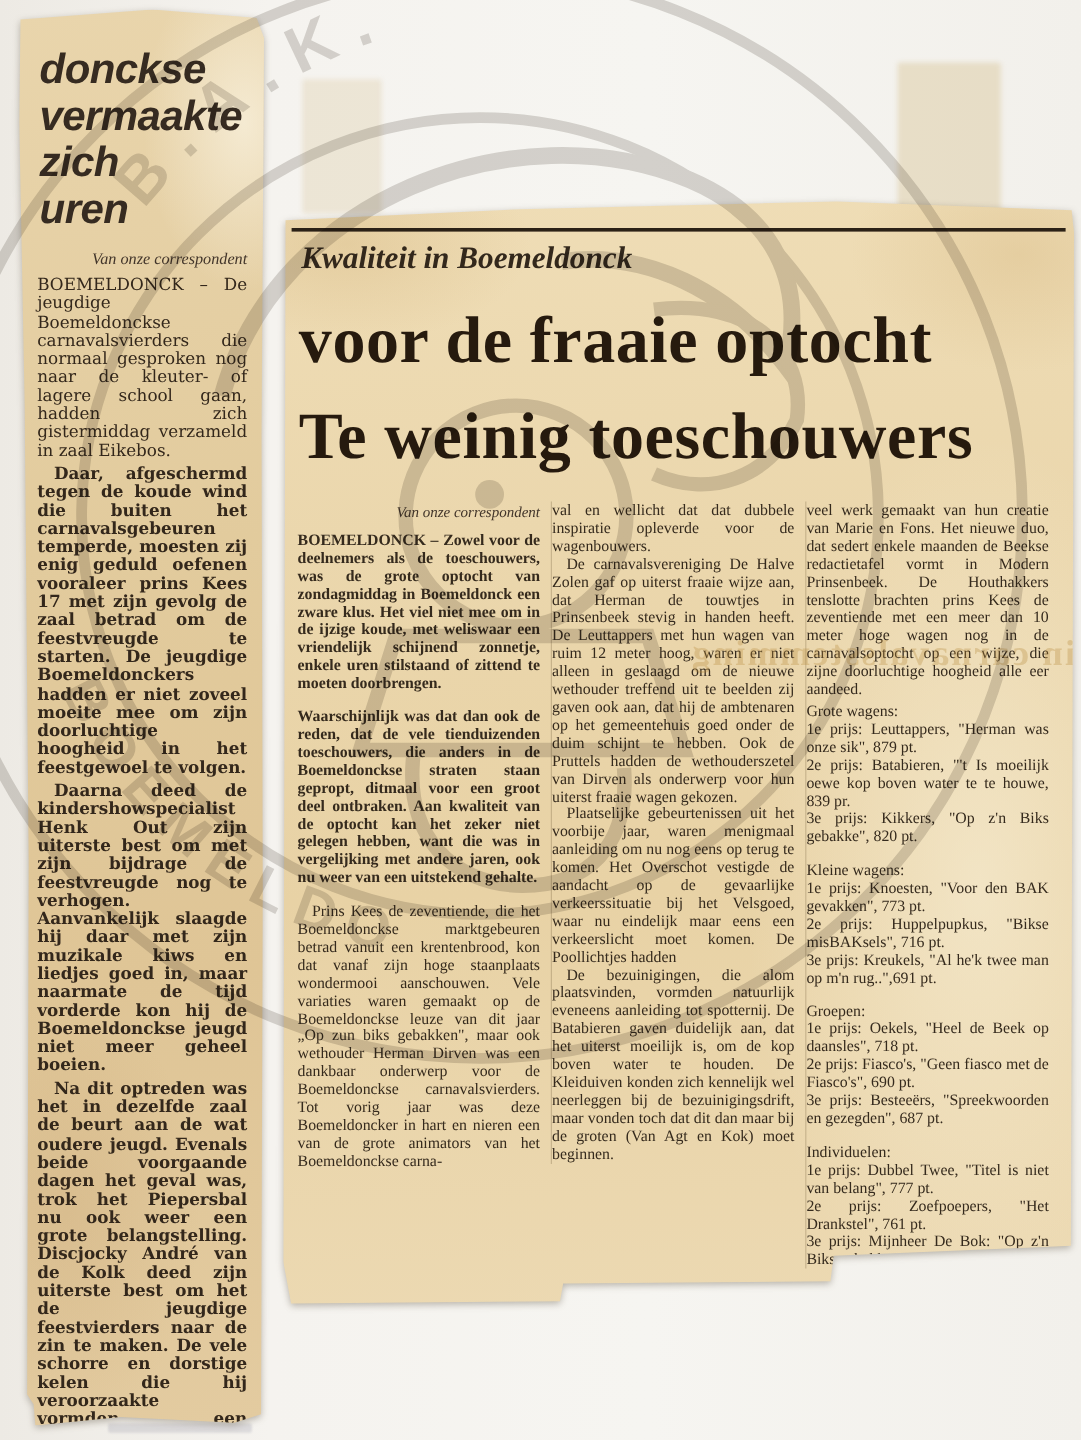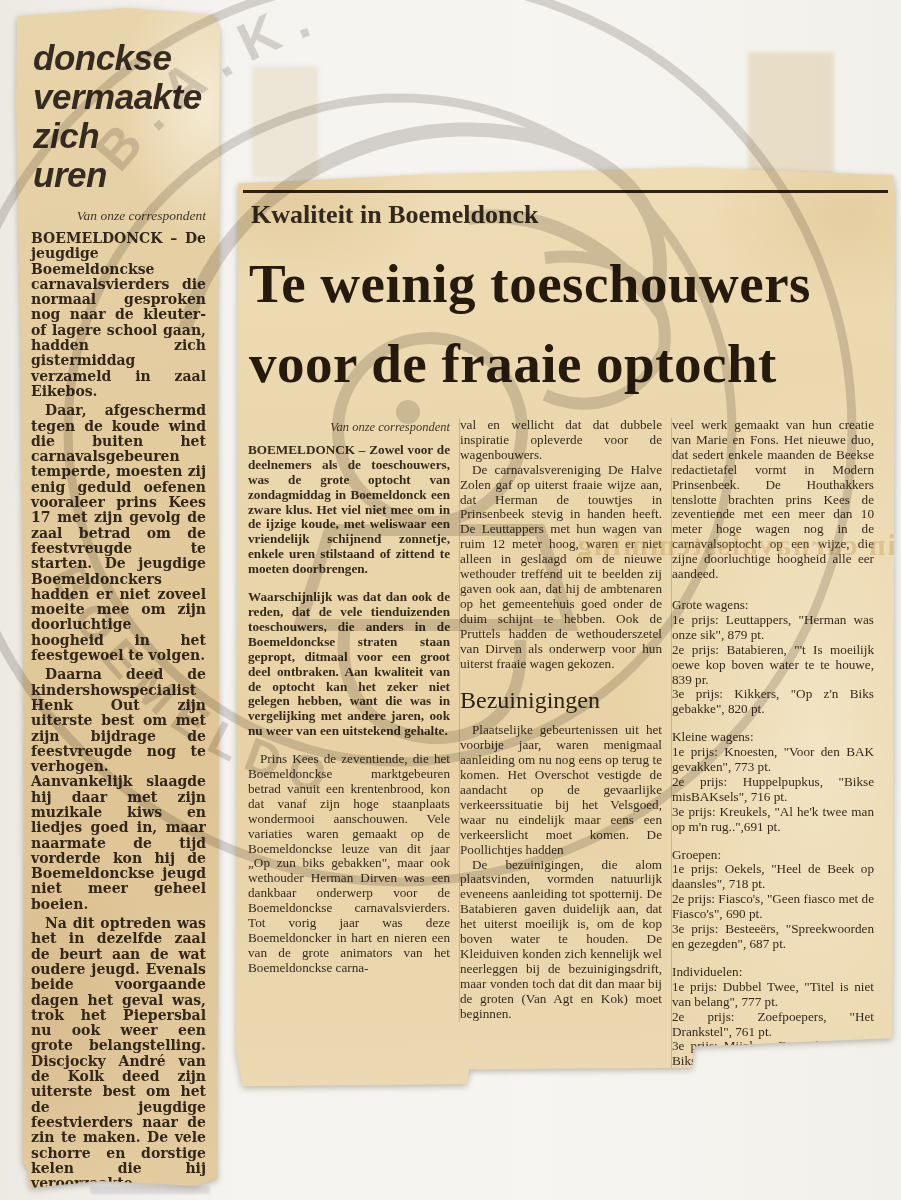--- a/index.html
+++ b/index.html
@@ -40,46 +40,46 @@
   }
 
   
   .lh{margin:10px 0 14px 2px;font-family:"Liberation Sans",sans-serif;font-style:italic;font-weight:bold;
       font-size:35px;line-height:39px;letter-spacing:-.5px;color:#362b21;}
   .lh span{display:block;}
   .byline{font-style:italic;text-align:right;font-size:13.5px;color:#42352a;margin:0 0 7px 0;}
   .left-body{font-family:"DejaVu Serif",serif;font-size:14px;line-height:15.3px;color:#33271b;
       text-align:justify;}
   .left-body p{margin:0;}
-  .left-body .lead{font-weight:bold;}
+  .left-body .lead{font-weight:normal;}
   .left-body .para{margin-top:4px;text-indent:14px;font-weight:bold;}
 
   
   .toprule{position:absolute;left:7px;right:7px;top:24px;height:3px;background:#2b2116;}
-  .kicker{margin:34px 0 0 3px;font-weight:bold;font-size:26px;color:#33281c;
+  .kicker{margin:34px 0 0 3px;font-style:italic;font-weight:bold;font-size:26px;color:#33281c;
       font-family:"Liberation Serif",serif;}
   .mh{margin:14px 0 0 1px;font-family:"Liberation Serif",serif;font-weight:bold;font-size:55px;
       line-height:80px;letter-spacing:.5px;color:#261a0e;}
   .mh span{display:block;}
   .ghost-line{position:absolute;left:230px;top:362px;width:430px;font-family:"Liberation Serif",serif;
       font-weight:bold;font-size:30px;letter-spacing:2px;color:rgba(183,139,62,.32);
       transform:scaleX(-1);filter:blur(.6px);white-space:nowrap;}
   .cols{display:flex;margin-top:14px;align-items:flex-start;}
   .col{width:202px;flex:0 0 auto;font-size:13.2px;line-height:14.9px;color:#352a1d;text-align:justify;
       font-family:"Liberation Serif",serif;}
   .col + .col{border-left:1px solid rgba(95,75,45,.25);margin-left:9px;}
   .col p{margin:0;}
   .col .byline{font-size:12.5px;margin:2px 0 8px 0;}
   .col .lead{font-weight:bold;}
   .col .gap{margin-top:13px;}
   .col .ind{text-indent:12px;}
   .subhead{margin:16px 0 10px 0;font-family:"Liberation Serif",serif;font-weight:normal;
       font-size:24px;color:#2e2315;line-height:26px;}
   .result-section{margin-top:13px;}
-  .result-section.first{margin-top:16px;}
+  .result-section.first{margin-top:4px;}
   .result-section div{margin:0;}
 
   
   .stamp{position:absolute;left:0;top:0;z-index:40;pointer-events:none;opacity:.42;mix-blend-mode:multiply;}
 </style>
 </head>
 <body>
 
 <div class="scan">
 
@@ -103,38 +103,37 @@
         <p class="para">Na dit optreden was het in dezelfde zaal de beurt aan de wat oudere jeugd. Evenals beide voorgaande dagen het geval was, trok het Piepersbal nu ook weer een grote belangstelling. Discjocky André van de Kolk deed zijn uiterste best om het de jeugdige feestvierders naar de zin te maken. De vele schorre en dorstige kelen die hij veroorzaakte vormden een duidelijk teken dat hij daarin geslaagd was. Binnen de warme en besloten ruimte van Eikebos vermaakte Boemeldoncks jeugd zich opperbest. vanavond voor de start van de lampionoptocht krijgen zij nog eenmaal de kans zich uit te leven.</p>
       </div>
     </div>
   </article>
 
   <article class="clip clip-main">
     <div class="clip-inner">
       <div class="toprule"></div>
       <div class="kicker">Kwaliteit in Boemeldonck</div>
       <h2 class="mh">
+        <span>voor de fraaie optocht</span>
         <span>Te weinig toeschouwers</span>
-        <span>voor de fraaie optocht</span>
       </h2>
       <div class="ghost-line">in carnavalsstemming</div>
 
       <div class="cols">
 
         <div class="col">
           <p class="byline">Van onze correspondent</p>
           <p class="lead">BOEMELDONCK – Zowel voor de deelnemers als de toeschouwers, was de grote optocht van zondagmiddag in Boemeldonck een zware klus. Het viel niet mee om in de ijzige koude, met weliswaar een vriendelijk schijnend zonnetje, enkele uren stilstaand of zittend te moeten doorbrengen.</p>
           <p class="lead gap">Waarschijnlijk was dat dan ook de reden, dat de vele tienduizenden toeschouwers, die anders in de Boemeldonckse straten staan gepropt, ditmaal voor een groot deel ontbraken. Aan kwaliteit van de optocht kan het zeker niet gelegen hebben, want die was in vergelijking met andere jaren, ook nu weer van een uitstekend gehalte.</p>
           <p class="gap ind">Prins Kees de zeventiende, die het Boemeldonckse marktgebeuren betrad vanuit een krentenbrood, kon dat vanaf zijn hoge staanplaats wondermooi aanschouwen. Vele variaties waren gemaakt op de Boemeldonckse leuze van dit jaar „Op zun biks gebakken", maar ook wethouder Herman Dirven was een dankbaar onderwerp voor de Boemeldonckse carnavalsvierders. Tot vorig jaar was deze Boemeldoncker in hart en nieren een van de grote animators van het Boemeldonckse carna-</p>
         </div>
 
         <div class="col">
           <p>val en wellicht dat dat dubbele inspiratie opleverde voor de wagenbouwers.</p>
           <p class="ind">De carnavalsvereniging De Halve Zolen gaf op uiterst fraaie wijze aan, dat Herman de touwtjes in Prinsenbeek stevig in handen heeft. De Leuttappers met hun wagen van ruim 12 meter hoog, waren er niet alleen in geslaagd om de nieuwe wethouder treffend uit te beelden zij gaven ook aan, dat hij de ambtenaren op het gemeentehuis goed onder de duim schijnt te hebben. Ook de Pruttels hadden de wethouderszetel van Dirven als onderwerp voor hun uiterst fraaie wagen gekozen.</p>
-          <h3 class="subhead">Bezuinigingen</h3>
           <p class="ind">Plaatselijke gebeurtenissen uit het voorbije jaar, waren menigmaal aanleiding om nu nog eens op terug te komen. Het Overschot vestigde de aandacht op de gevaarlijke verkeerssituatie bij het Velsgoed, waar nu eindelijk maar eens een verkeerslicht moet komen. De Poollichtjes hadden</p>
           <p class="ind">De bezuinigingen, die alom plaatsvinden, vormden natuurlijk eveneens aanleiding tot spotternij. De Batabieren gaven duidelijk aan, dat het uiterst moeilijk is, om de kop boven water te houden. De Kleiduiven konden zich kennelijk wel neerleggen bij de bezuinigingsdrift, maar vonden toch dat dit dan maar bij de groten (Van Agt en Kok) moet beginnen.</p>
         </div>
 
         <div class="col">
           <p>veel werk gemaakt van hun creatie van Marie en Fons. Het nieuwe duo, dat sedert enkele maanden de Beekse redactietafel vormt in Modern Prinsenbeek. De Houthakkers tenslotte brachten prins Kees de zeventiende met een meer dan 10 meter hoge wagen nog in de carnavalsoptocht op een wijze, die zijne doorluchtige hoogheid alle eer aandeed.</p>
 
           <div class="result-section first">
             <div>Grote wagens:</div>
             <div>1e prijs: Leuttappers, "Herman was onze sik", 879 pt.</div>

